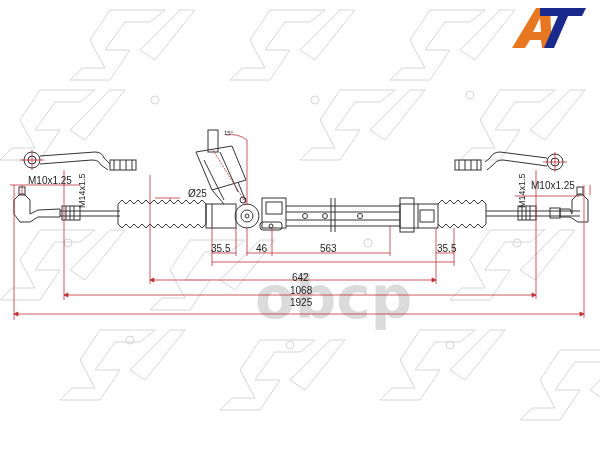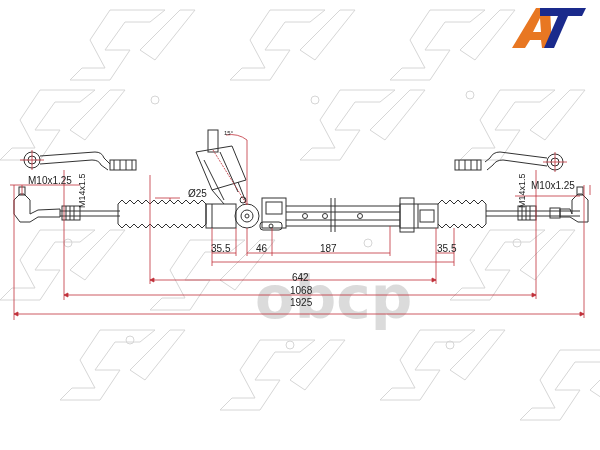--- a/index.html
+++ b/index.html
@@ -223,21 +223,21 @@
 
 <span class="lbl" style="left:28px; top:176px;">M10x1.25</span>
 <span class="lbl-v" style="left:78px; top:208px;">M14x1.5</span>
 <span class="lbl" style="left:152px; top:189px;padding-left:36px;">Ø25</span>
 <span class="lbl" style="left:224px; top:130px; font-size:6px;">15°</span>
 <span class="lbl" style="left:531px; top:181px;">M10x1.25</span>
 <span class="lbl-v" style="left:518px; top:208px;">M14x1.5</span>
 
 <span class="lbl" style="left:211px; top:244px;">35.5</span>
 <span class="lbl" style="left:256px; top:244px;text-align:center;">46</span>
-<span class="lbl" style="left:320px; top:244px;">187</span>
+<span class="lbl" style="left:320px; top:244px;">563</span>
 <span class="lbl" style="left:437px; top:244px;">35.5</span>
 <span class="lbl" style="left:292px; top:273px;">642</span>
 <span class="lbl" style="left:290px; top:286px;">1068</span>
 <span class="lbl" style="left:290px; top:298px;">1925</span>
 
 <svg class="logo" viewBox="0 0 76 44" xmlns="http://www.w3.org/2000/svg">
   <path d="M2 42 L26 2 L40 2 L42 42 L32 42 L31 34 L20 34 L15 42 Z M23 26 L31 26 L30 12 Z" fill="#e87722"></path>
   <path d="M30 2 L76 2 L72 10 L58 10 L44 42 L34 42 L48 10 L30 10 Z" fill="#1a2a8c"></path>
 </svg>
 

